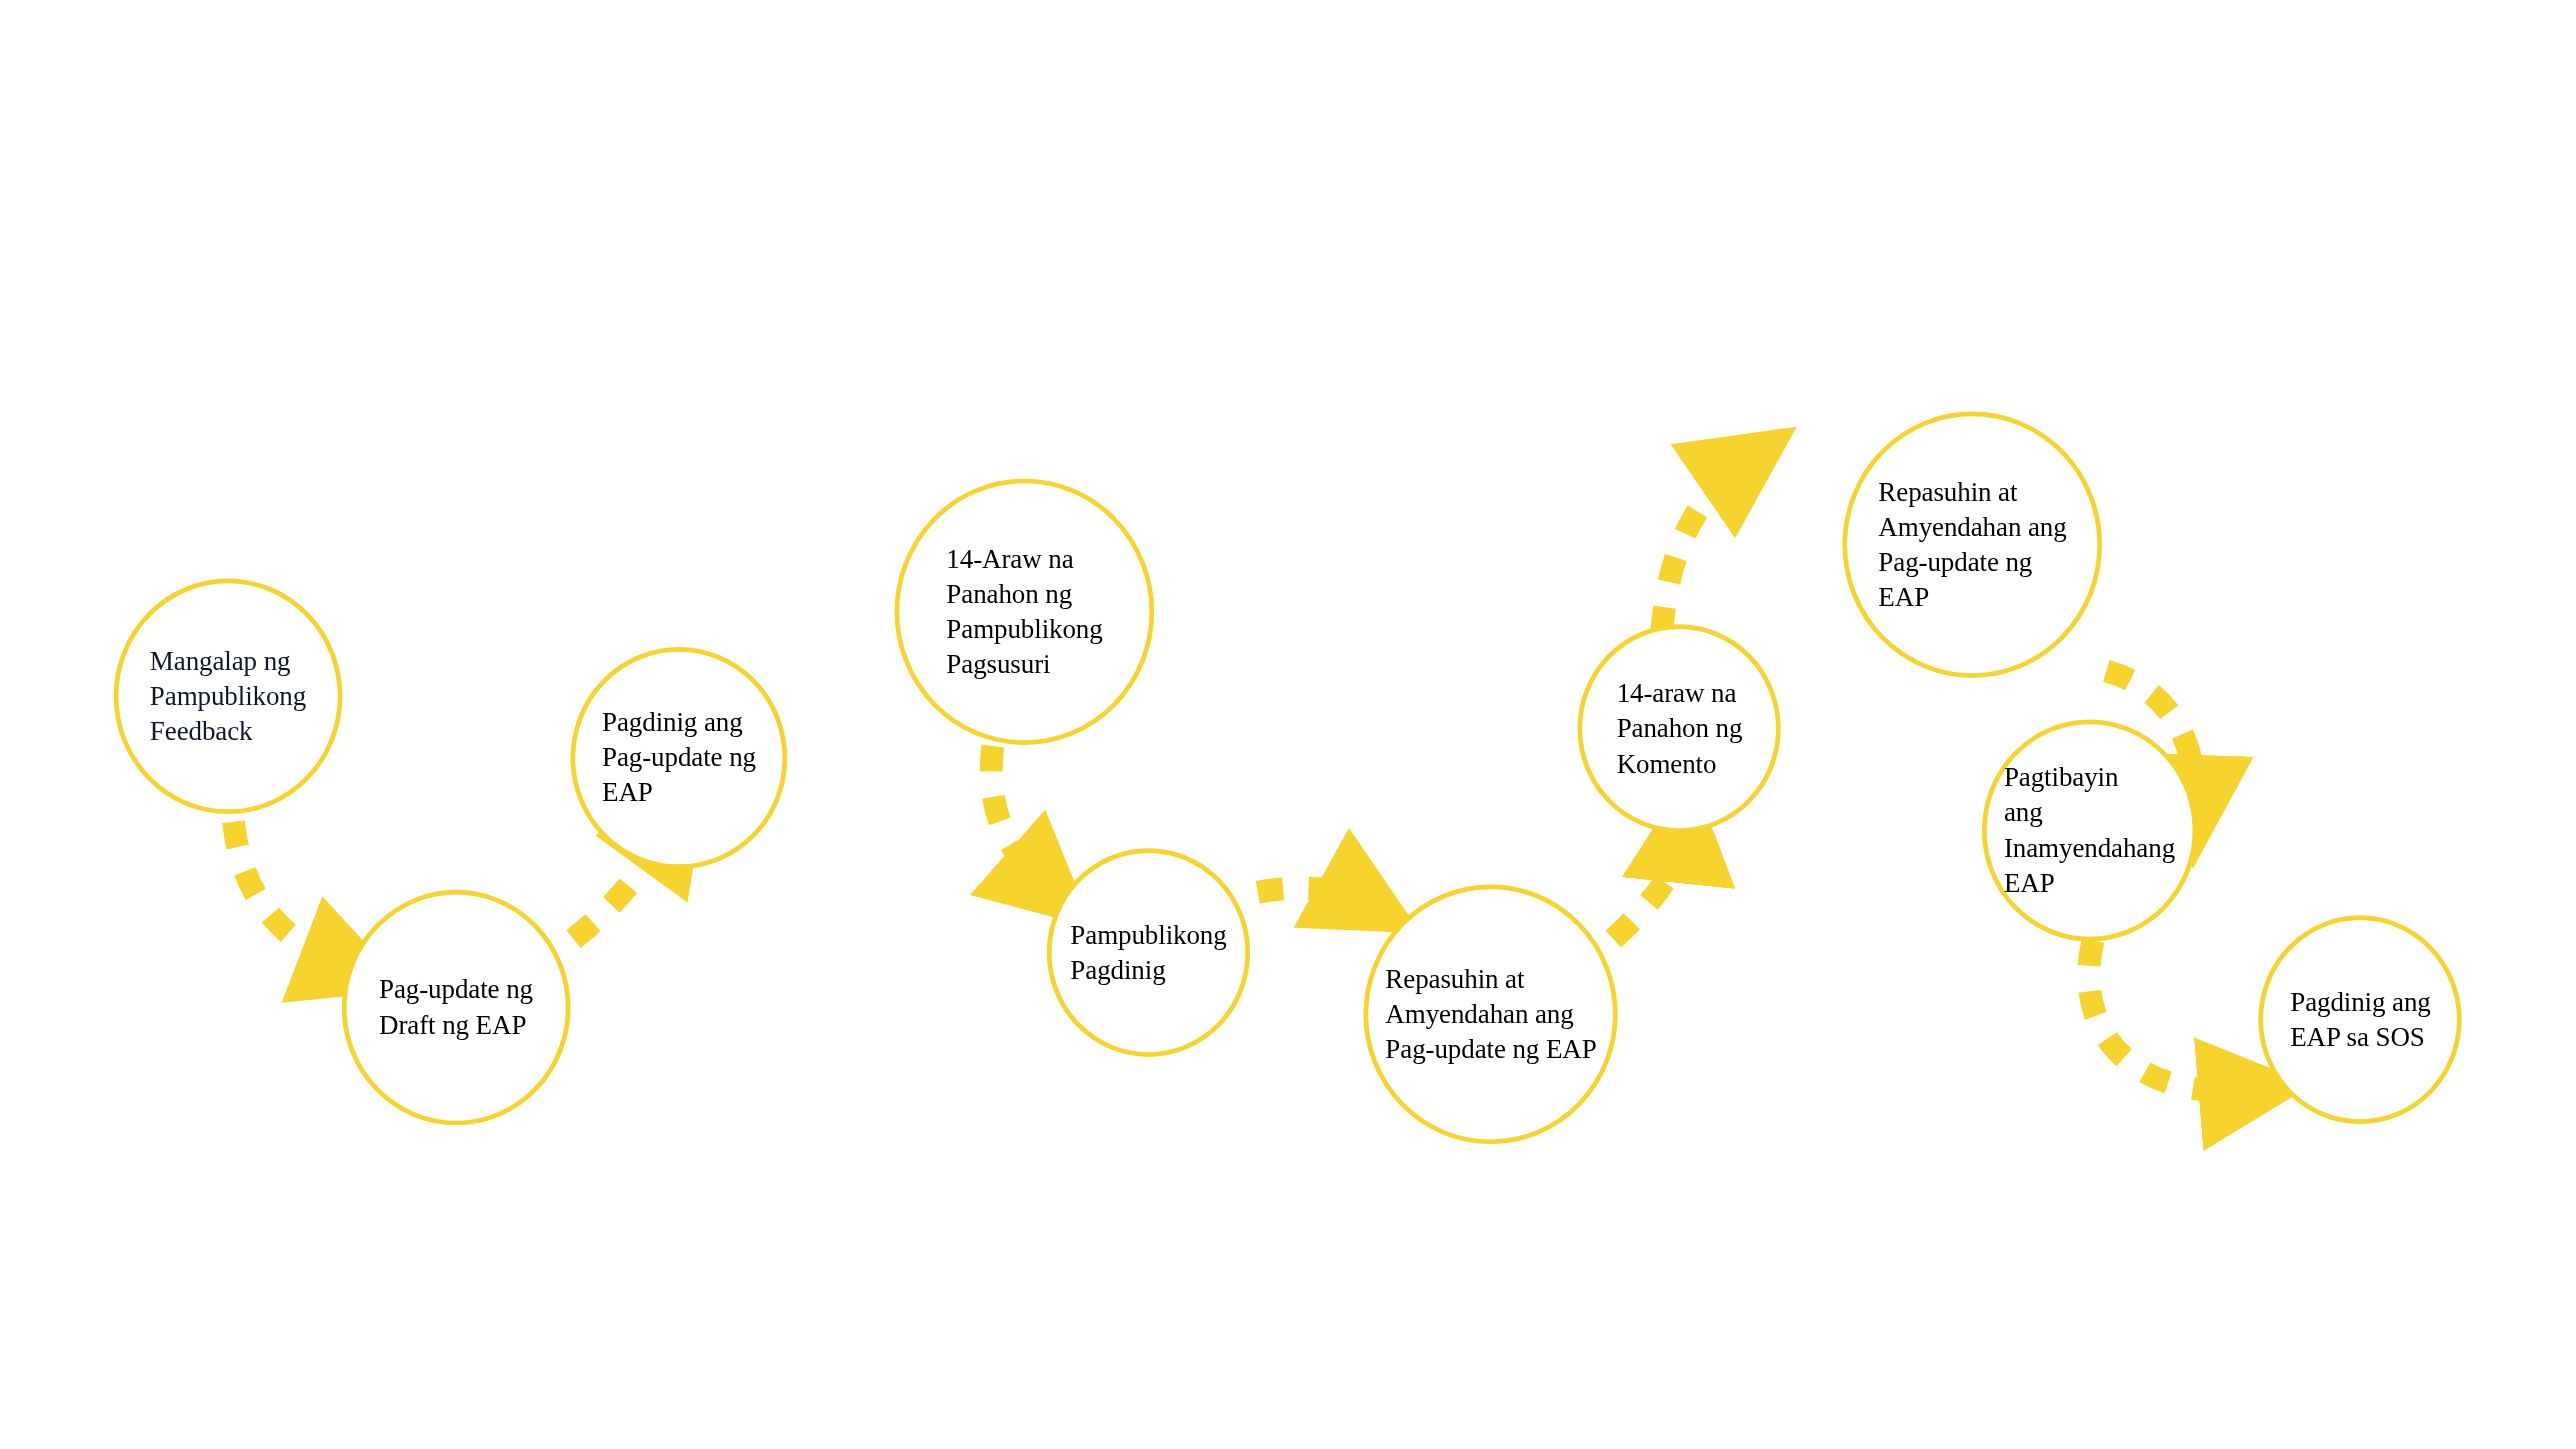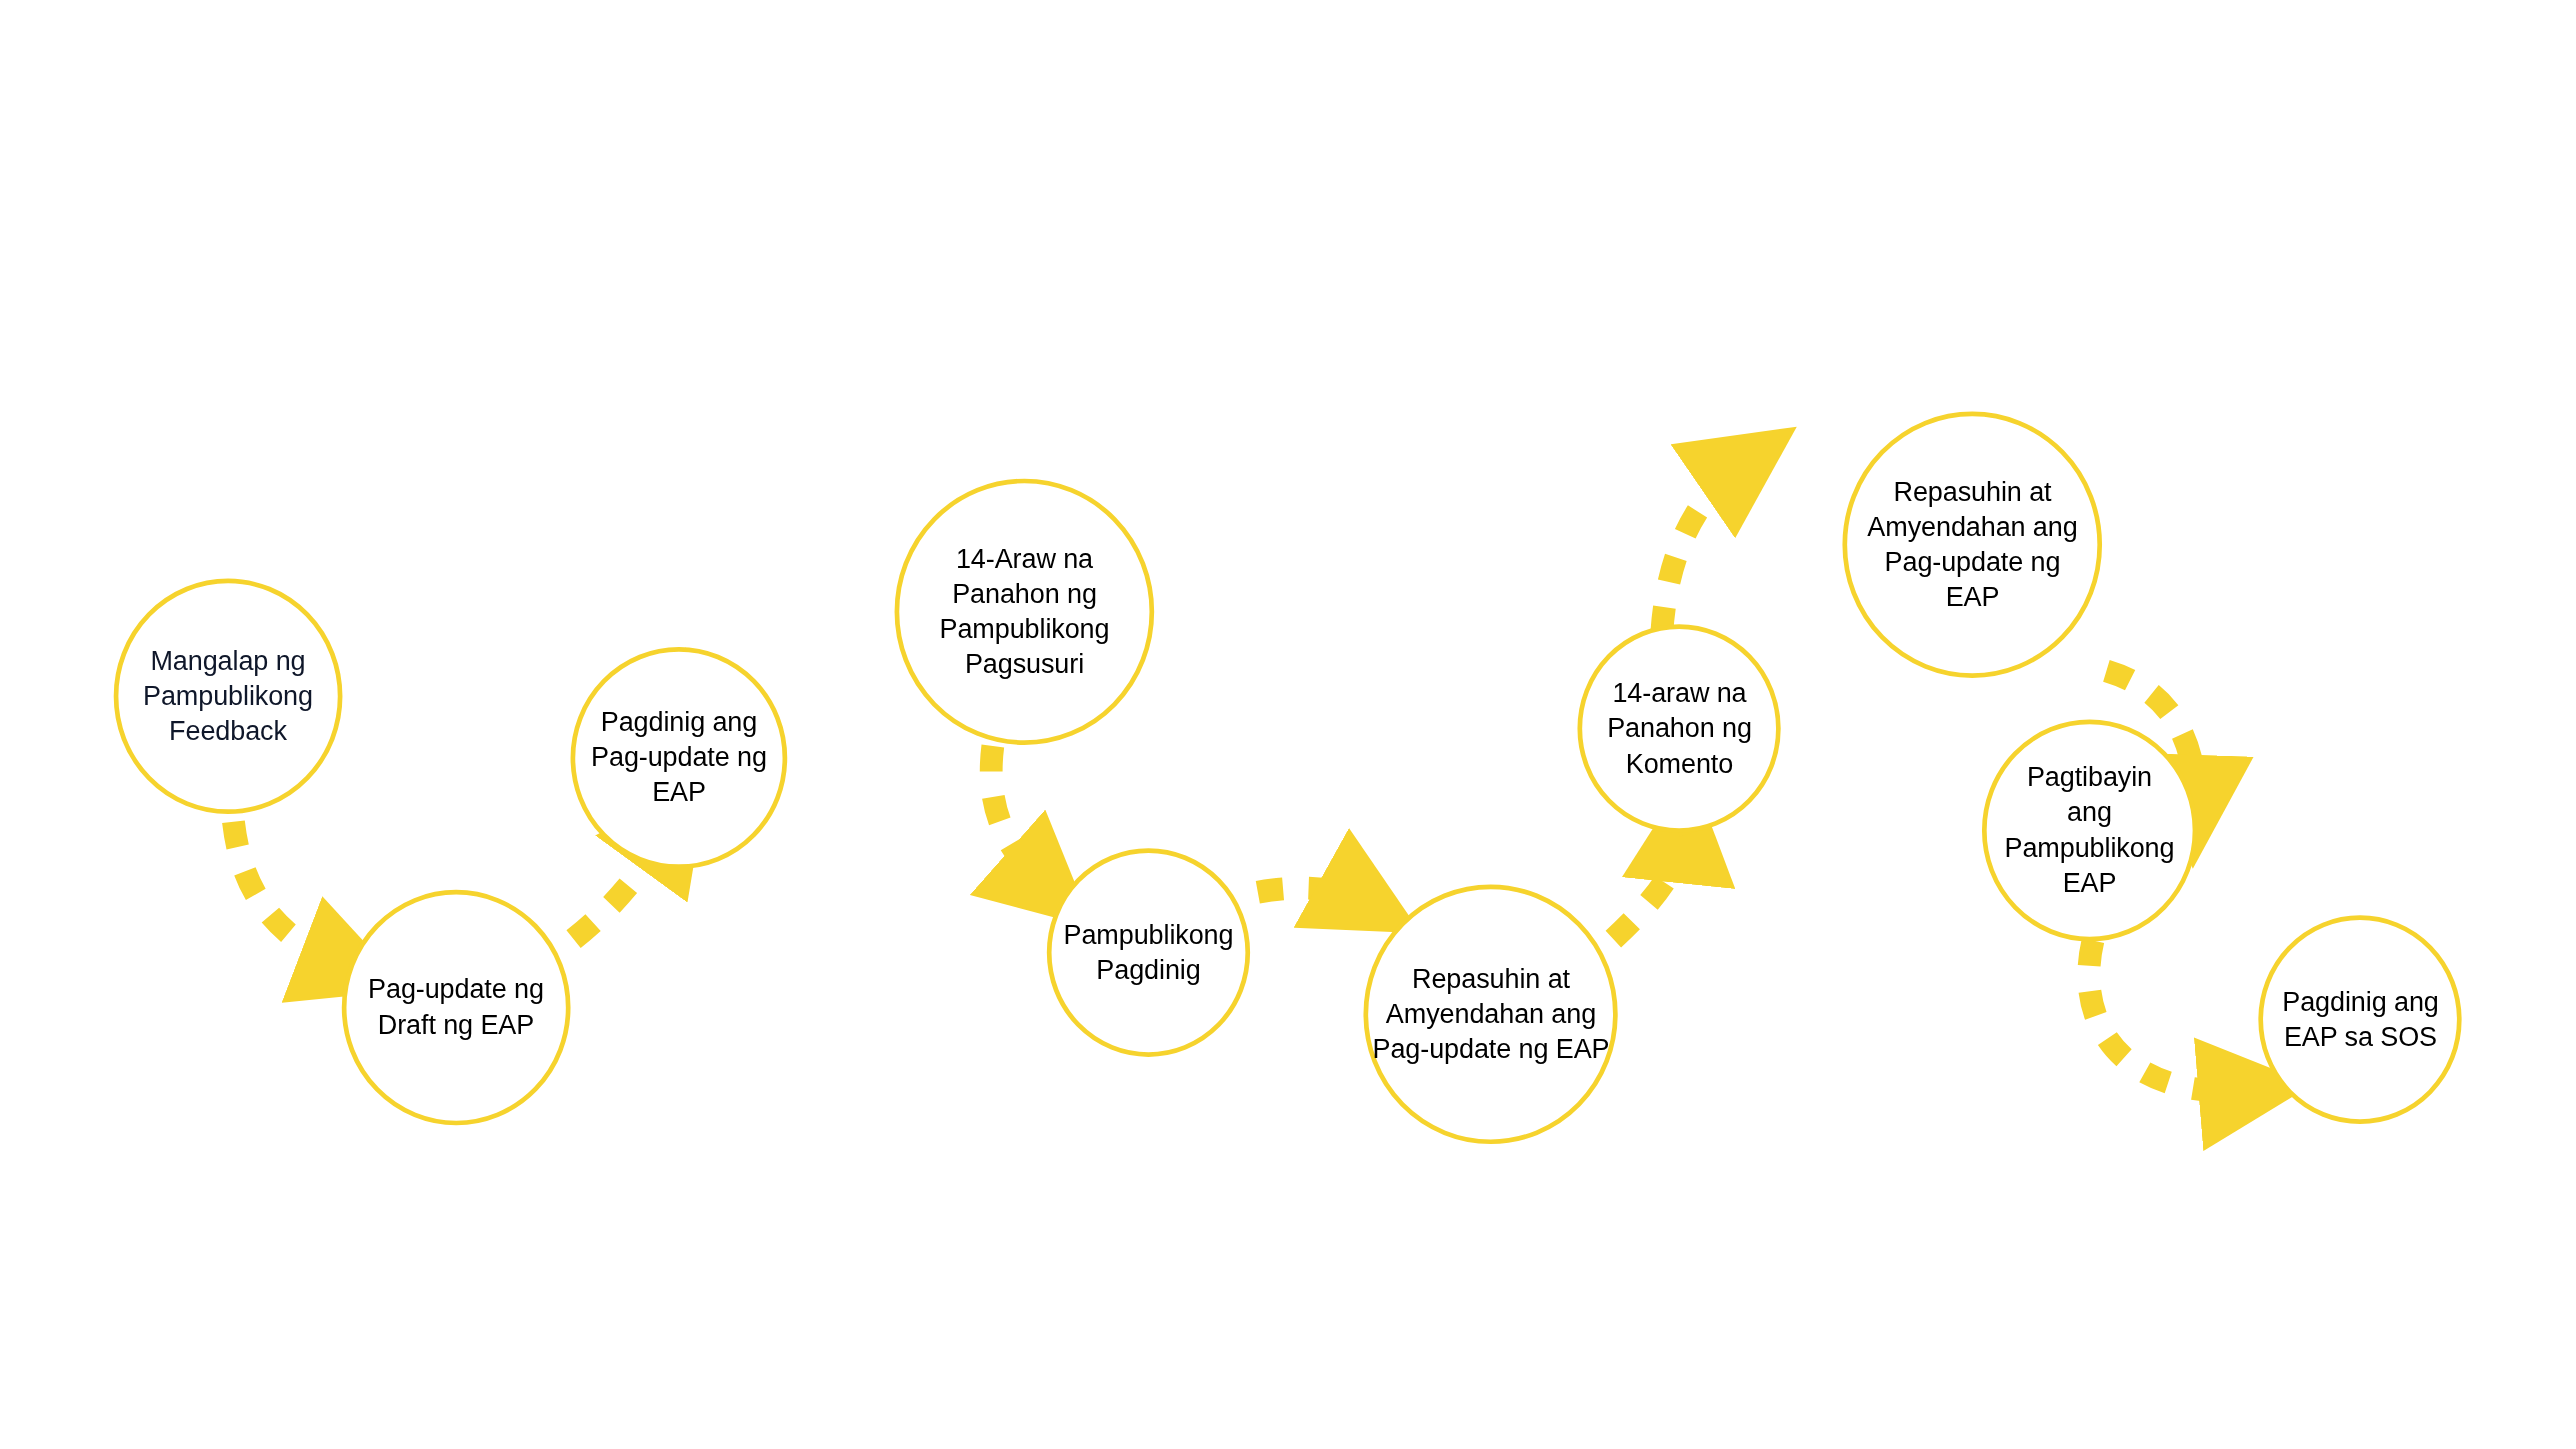--- a/index.html
+++ b/index.html
@@ -26,23 +26,22 @@
     top: 0;
     width: 2576px;
     height: 1449px;
     display: block;
   }
   .node-label {
     position: absolute;
     display: flex;
     align-items: center;
     justify-content: center;
-    text-align: center;
     color: #000000;
-    font-family: Liberation Sans, sans-serif;
+    font-family: Liberation Serif, serif;
     line-height: 1.30;
     white-space: pre-line;
     pointer-events: none;
     letter-spacing: -0.1px;
   }
 </style>
 </head>
 <body>
 
 <div id="diagram-root">
@@ -99,20 +98,20 @@
 Pag-update ng EAP</div>
       <div class="node-label" style="left: 1580px; top: 627px; width: 199px; height: 204px; font-size: 27px; color: rgb(0, 0, 0);">14-araw na
 Panahon ng
 Komento</div>
       <div class="node-label" style="left: 1845px; top: 414px; width: 255px; height: 262px; font-size: 27px; color: rgb(0, 0, 0);">Repasuhin at
 Amyendahan ang
 Pag-update ng
 EAP</div>
       <div class="node-label" style="left: 1984px; top: 722px; width: 211px; height: 217px; font-size: 27px; color: rgb(0, 0, 0);">Pagtibayin
 ang
-Pampublikong
+Inamyendahang
 EAP</div>
       <div class="node-label" style="left: 2261px; top: 918px; width: 199px; height: 204px; font-size: 27px; color: rgb(0, 0, 0);">Pagdinig ang
 EAP sa SOS</div>
     </div>
 
 </div>
 
 
 </body></html>

